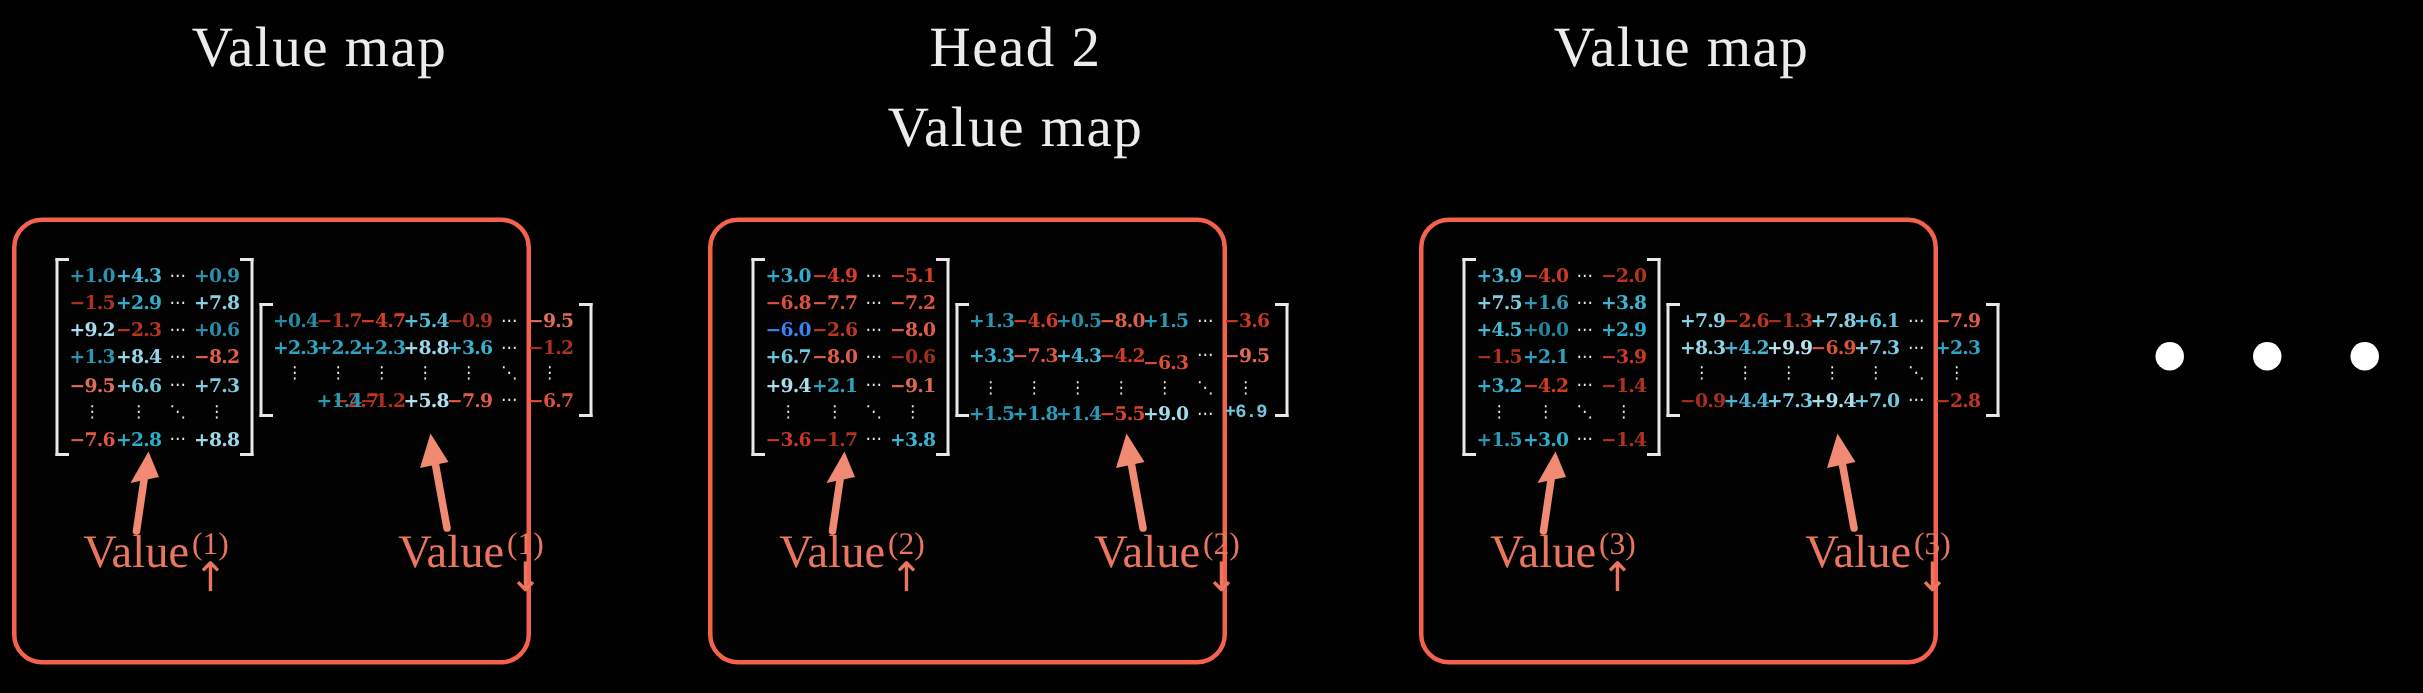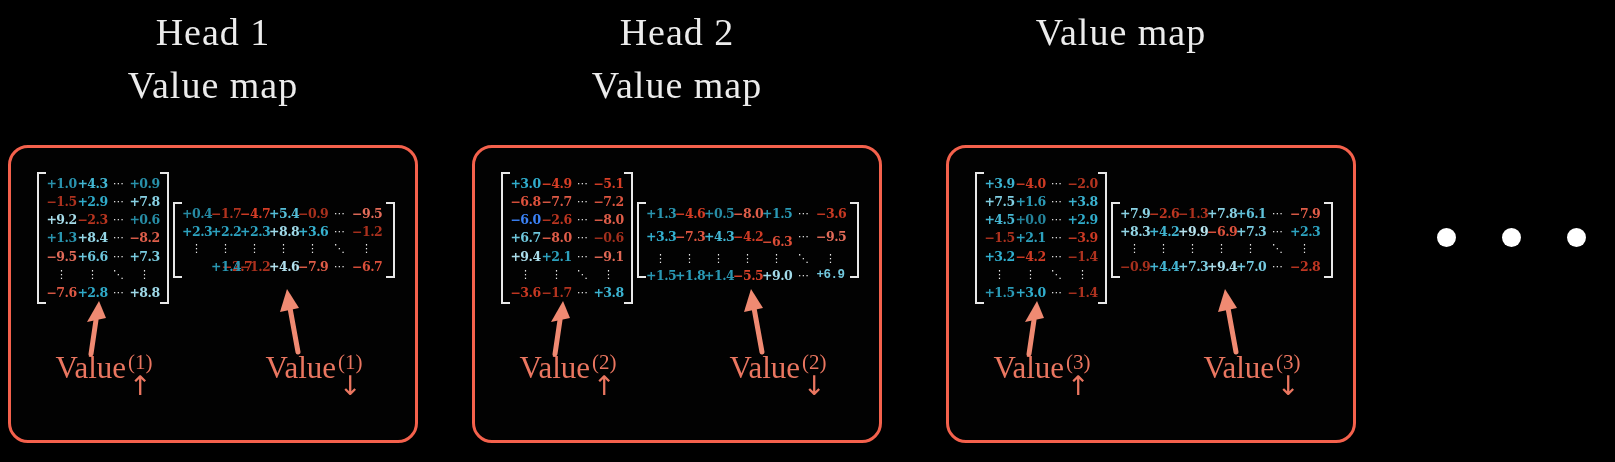--- a/index.html
+++ b/index.html
@@ -8,21 +8,21 @@
     font-family:"Liberation Serif",serif;
   }
   .panel{position:absolute;top:0;width:410px;height:462px;}
   .ptitle{
     position:absolute;top:6px;left:0;width:100%;text-align:center;
     color:var(--title);font-size:38px;line-height:53px;font-weight:400;
     letter-spacing:1px;
   }
   .panel-3 .ptitle{transform:translateX(-30px);}
   .pbox{
-    position:absolute;top:145px;left:0;width:410px;height:298px;box-sizing:border-box;
+    position:absolute;top:145px;left:0;width:346px;height:298px;box-sizing:border-box;
     border:3px solid var(--accent);border-radius:20px;background:#020202;
   }
   
   .matrix{position:absolute;display:flex;flex-direction:column;justify-content:space-between;
     padding:3px 9px;box-sizing:border-box;}
   .matrix::before,.matrix::after{content:"";position:absolute;top:0;bottom:0;width:7px;
     border:2px solid var(--bracket);}
   .matrix::before{left:0;border-right:0;}
   .matrix::after{right:0;border-left:0;}
   .m-up{left:26px;top:24px;width:132px;height:132px;}
@@ -52,21 +52,20 @@
   .varr{font-family:"DejaVu Sans",sans-serif;font-size:27px;line-height:26px;}
   
   .cont-dots{position:absolute;left:1437px;top:228px;display:flex;gap:46px;}
   .dot{width:19px;height:19px;border-radius:50%;background:var(--dot);}
 </style>
 </head>
 <body style="--accent: #F4614C; --label: #EA7660; --arrow: #F08A72; --bracket: #E8E8E8; --title: #ECECEC; --dot: #FFFFFF; --positive: #58C4DD; --negative: #E4604D;">
 
 <section class="panel panel-1" style="left:8px">
   <header class="ptitle">
-    <div>Head 1</div>
     <div>Value map</div>
   </header>
   <div class="pbox">
     <div class="matrix m-up">
         <div class="mrow">
           <span class="mcell" style="color: rgb(41, 146, 173);">+1.0</span>
           <span class="mcell" style="color: rgb(66, 182, 211);">+4.3</span>
           <span class="mcell mdots">⋯</span>
           <span class="mcell" style="color: rgb(40, 145, 171);">+0.9</span>
         </div>
@@ -132,21 +131,21 @@
           <span class="mcell mdots">⋮</span>
           <span class="mcell mdots">⋮</span>
           <span class="mcell mdots">⋮</span>
           <span class="mcell mdots">⋱</span>
           <span class="mcell mdots">⋮</span>
         </div>
         <div class="mrow">
           <span class="mcell" style="color: rgb(189, 54, 33); margin-left: 40px;">−2.7</span>
           <span class="mcell" style="color: rgb(42, 152, 179);">+1.4</span>
           <span class="mcell" style="color: rgb(171, 49, 30);">−1.2</span>
-          <span class="mcell" style="color: rgb(178, 225, 237);">+4.6</span>
+          <span class="mcell" style="color: rgb(178, 225, 237);">+5.8</span>
           <span class="mcell" style="color: rgb(223, 92, 72);">−7.9</span>
           <span class="mcell mdots">⋯</span>
           <span class="mcell" style="color: rgb(220, 80, 59);">−6.7</span>
         </div>
       </div>
     <svg class="arrows" viewBox="0 0 404 292">
       <g>
           <line x1="80" y1="206" x2="85" y2="172"></line>
           <polygon points="88,153 76,174 95,170"></polygon>
         </g>

